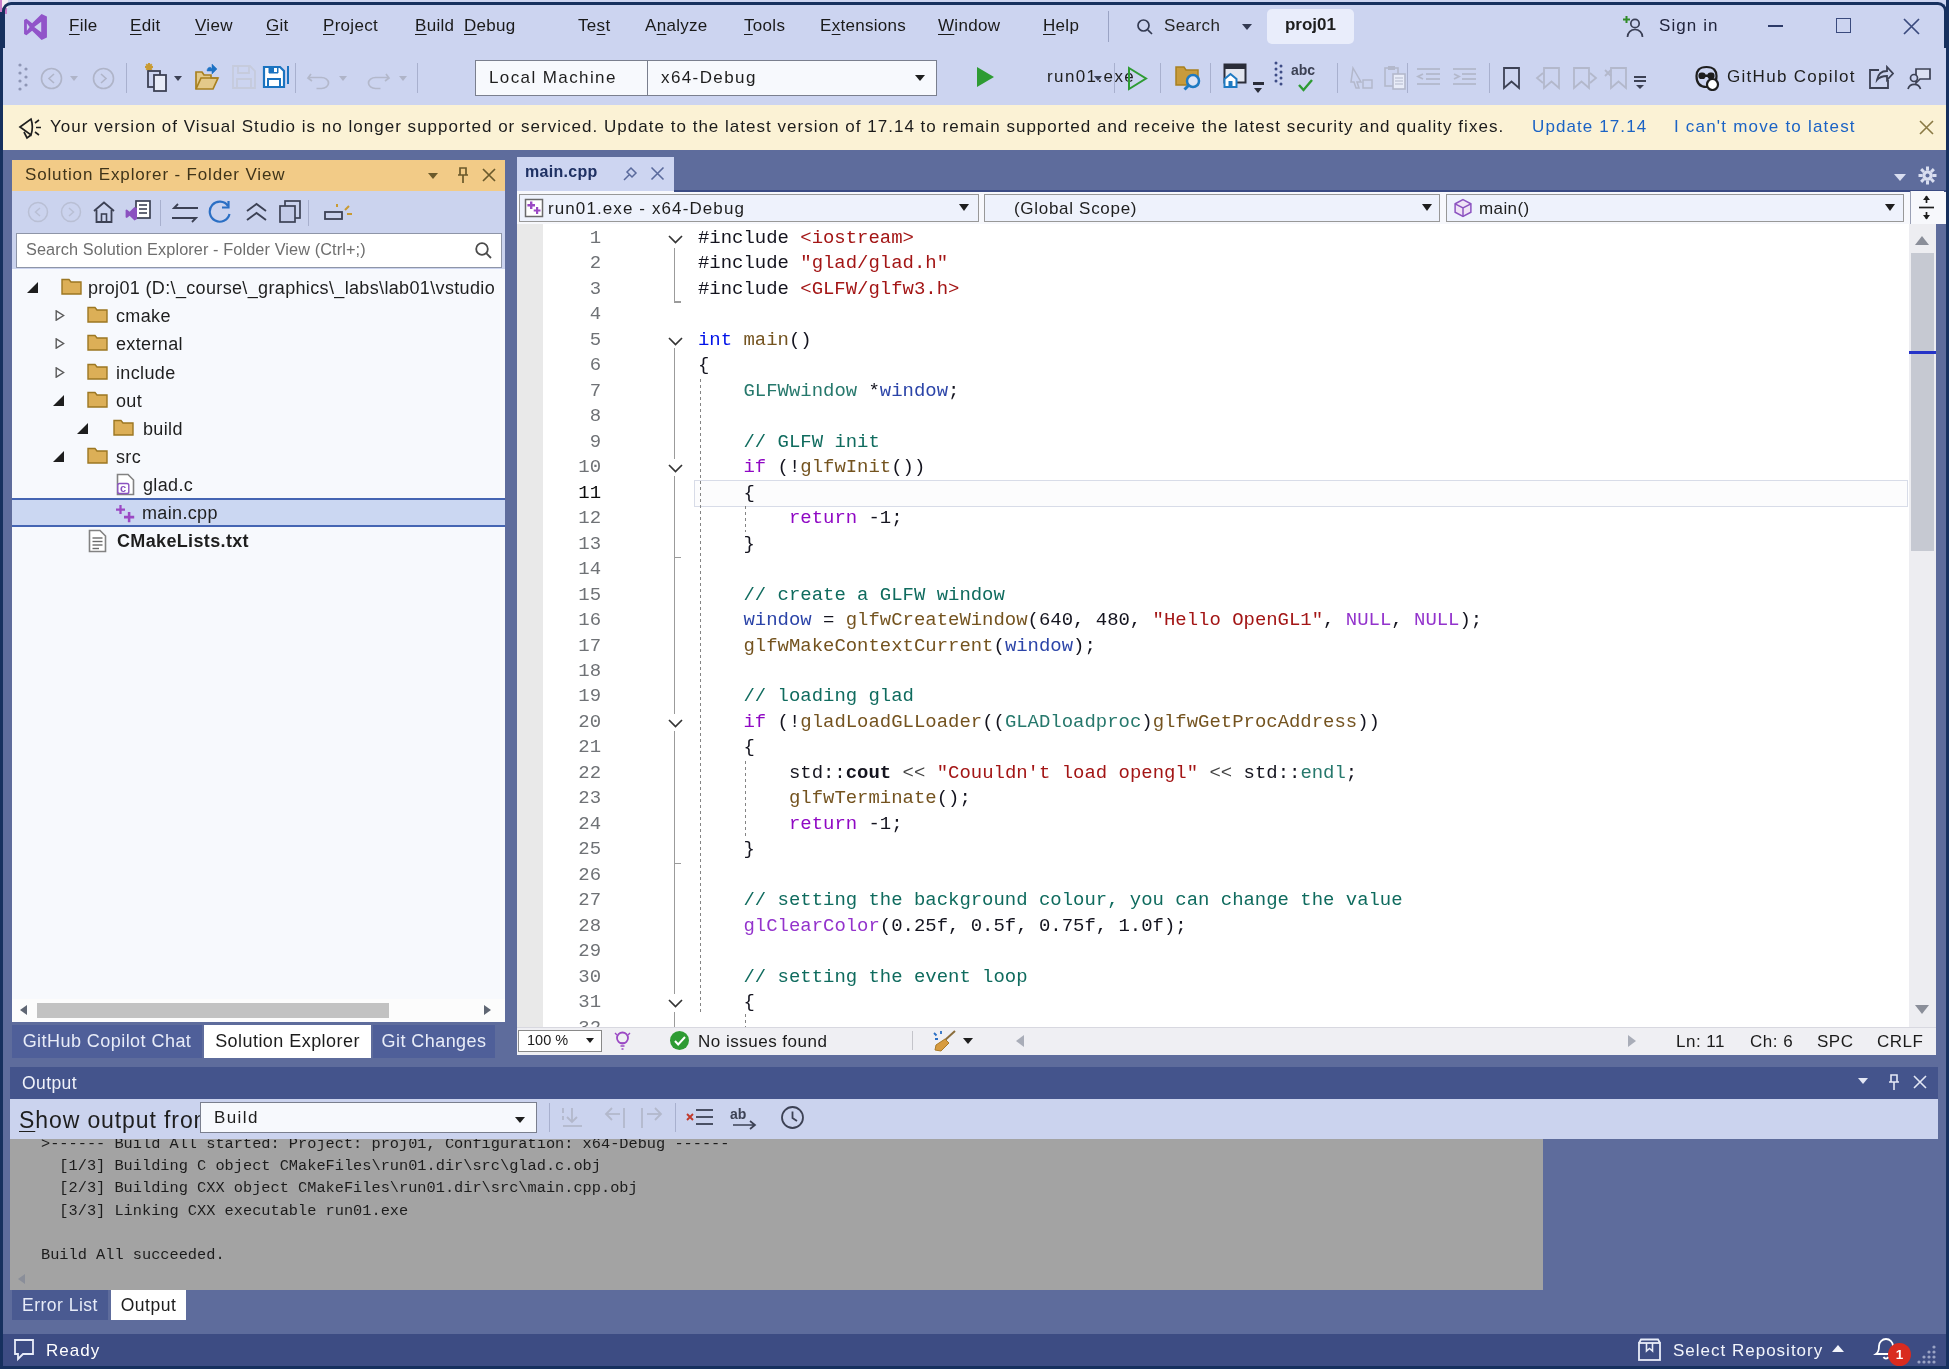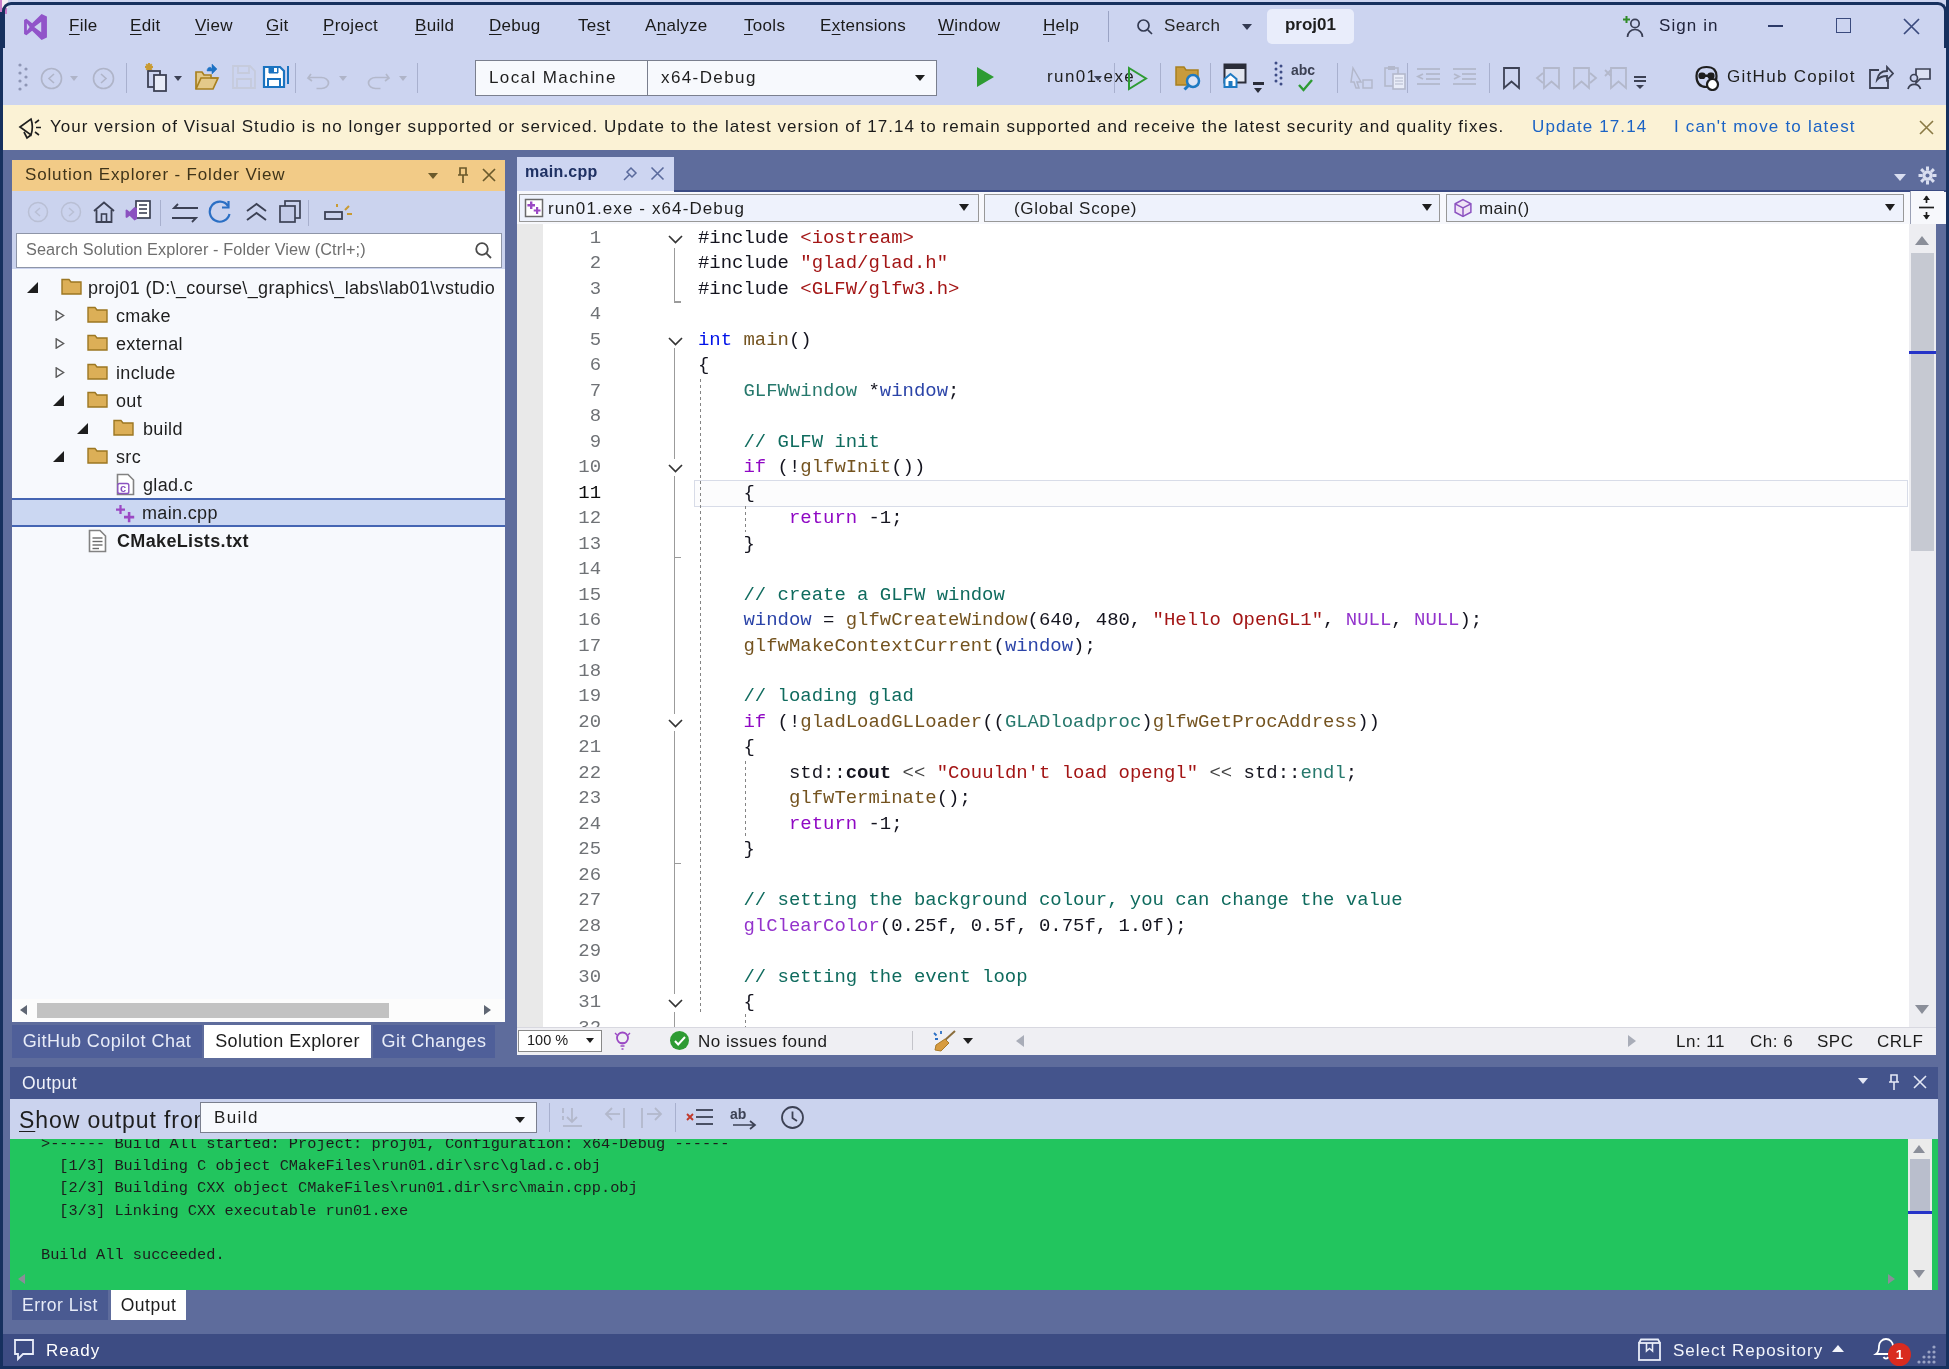--- a/index.html
+++ b/index.html
@@ -37,21 +37,21 @@
 <svg class="ic" style="left:21px;top:13px;" width="29" height="28" viewBox="0 0 24 24">
   <path fill="#9154C9" d="M17.2 0.8 L9.1 8.7 L4.2 4.9 L2.2 5.9 L2.2 18.1 L4.2 19.1 L9.1 15.3 L17.2 23.2 L21.8 21.0 L21.8 3.0 Z M4.6 15.3 L4.6 8.7 L7.0 12.0 Z M10.9 12.0 L16.9 7.4 L16.9 16.6 Z"></path>
 </svg>
 <div class="abs" id="menubar" style="left:0;top:16px;height:26px;font-size:17px;letter-spacing:0.3px;color:#1a1a1a;">
   <span class="abs" style="left:69px;"><u>F</u>ile</span>
   <span class="abs" style="left:130px;"><u>E</u>dit</span>
   <span class="abs" style="left:195px;"><u>V</u>iew</span>
   <span class="abs" style="left:266px;"><u>G</u>it</span>
   <span class="abs" style="left:323px;"><u>P</u>roject</span>
   <span class="abs" style="left:415px;"><u>B</u>uild</span>
-  <span class="abs" style="left:489px;"><u>D</u>ebug</span>
+  <span class="abs" style="left:464px;"><u>D</u>ebug</span>
   <span class="abs" style="left:578px;">Te<u>s</u>t</span>
   <span class="abs" style="left:645px;">A<u>n</u>alyze</span>
   <span class="abs" style="left:744px;"><u>T</u>ools</span>
   <span class="abs" style="left:820px;">E<u>x</u>tensions</span>
   <span class="abs" style="left:938px;"><u>W</u>indow</span>
   <span class="abs" style="left:1043px;"><u>H</u>elp</span>
 </div>
 
 <svg class="ic" style="left:1135px;top:17px;" width="20" height="20" viewBox="0 0 20 20">
     <circle cx="8.5" cy="8.5" r="5.5" fill="none" stroke="#333a52" stroke-width="1.7"></circle>
@@ -642,21 +642,21 @@
     <path d="M1 8 L7 14 M7 8 L1 14" stroke="#C0392B" stroke-width="1.9"></path>
   </svg>
 <svg class="ic" style="left:729px;top:1104px;" width="32" height="27" viewBox="0 0 32 27">
     <text x="1" y="15" font-size="14" font-weight="bold" fill="#3C4154" font-family="Liberation Sans">ab</text>
     <path d="M4 21 h22 m-5 -4 l5 4 l-5 4" fill="none" stroke="#3C4154" stroke-width="1.7"></path>
   </svg>
 <svg class="ic" style="left:780px;top:1105px;" width="25" height="25" viewBox="0 0 25 25">
     <circle cx="12.5" cy="12.5" r="10.5" fill="none" stroke="#3C4154" stroke-width="1.8"></circle>
     <path d="M12.5 6.5 V13 l4.5 3" fill="none" stroke="#3C4154" stroke-width="1.8"></path>
   </svg>
-<div class="abs" id="outbody" style="left:10px;top:1139px;width:1928px;height:151px;background:#22c55e;overflow:hidden;">
+<div class="abs" id="outbody" style="left:10px;top:1139px;width:1533px;height:151px;background:#a3a3a3;overflow:hidden;">
   <div id="outtext" class="abs mono" style="left:31px;top:-6px;font-size:15.3px;color:#1c1c1c;">
     <div>&gt;------ Build All started: Project: proj01, Configuration: x64-Debug ------</div>
     <div>  [1/3] Building C object CMakeFiles\run01.dir\src\glad.c.obj</div>
     <div>  [2/3] Building CXX object CMakeFiles\run01.dir\src\main.cpp.obj</div>
     <div>  [3/3] Linking CXX executable run01.exe</div>
     <div></div>
     <div>Build All succeeded.</div>
   </div>
   <div class="abs" style="left:1898px;top:0;width:24px;height:151px;background:#EBEBEB;"></div>
   <div class="abs" style="left:1903px;top:6px;width:0;height:0;border-left:6.5px solid transparent;border-right:6.5px solid transparent;border-bottom:8px solid #8A8E99;"></div>

